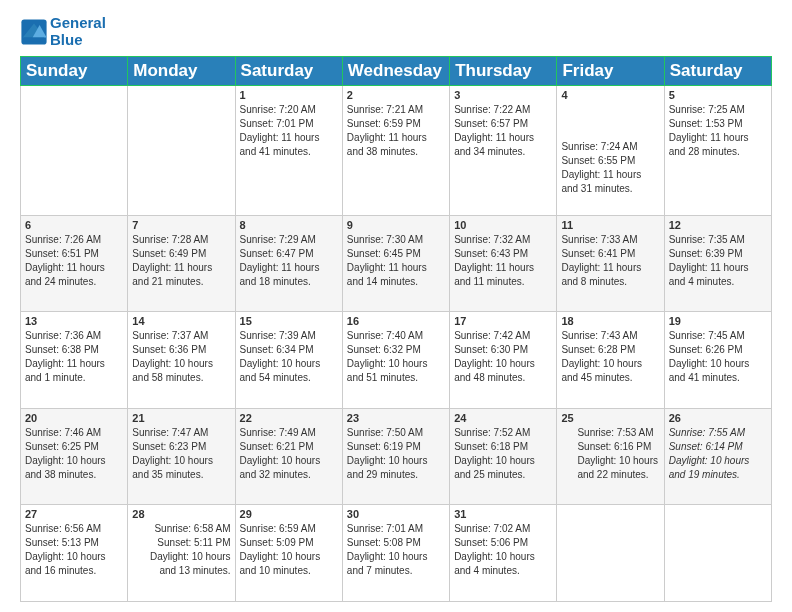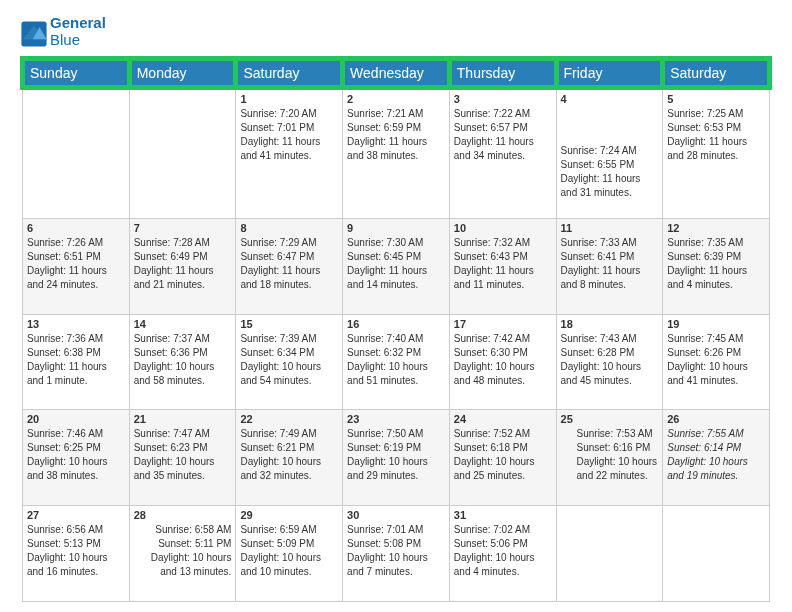--- a/index.html
+++ b/index.html
@@ -18,21 +18,21 @@
       flex-direction: column;
     }
     .header {
       display: flex;
       align-items: flex-start;
       justify-content: space-between;
       margin-bottom: 8px;
     }
     .logo {
       display: flex;
-      align-items: flex-end;
+      align-items: center;
     }
     .logo-icon {
       width: 28px;
       height: 28px;
       margin-right: 2px;
     }
     .title-section {
       text-align: right;
     }
     .month-title {
@@ -46,25 +46,25 @@
       color: #555;
     }
     .calendar {
       width: 100%;
       border-collapse: collapse;
       flex: 1;
     }
     .calendar th {
       background: #2980b9;
       color: #fff;
-      font-size: 14px;
-      font-weight: normal;
+      font-size: 17px;
+      font-weight: bold;
       padding: 4px 5px;
       text-align: left;
-      border: 5px solid #22c55e;
+      border: 1px solid #22c55e;
     }
     .calendar td {
       border: 1px solid #ccc;
       vertical-align: top;
       padding: 3px 4px;
       width: 14.28%;
       font-size: 9px;
       color: #333;
       background: #fff;
       height: 85px;
@@ -94,21 +94,21 @@
   <div class="header">
     <div class="logo">
       <svg class="logo-icon" viewBox="0 0 40 40">
         <rect x="2" y="2" width="36" height="36" rx="4" fill="#1a6eb0"></rect>
         <polygon points="20,8 36,28 4,28" fill="#2980b9"></polygon>
         <polygon points="28,10 38,28 18,28" fill="#5dade2"></polygon>
         <rect x="5" y="28" width="30" height="6" rx="1" fill="#1a6eb0"></rect>
       </svg>
       <div>
         <div style="font-size:15px;font-weight:bold;color:#1a6eb0;line-height:1.1;">General</div>
-        <div style="font-size:15px;font-weight:normal;color:#1a6eb0;line-height:1.1;">Blue</div>
+        <div style="font-size:15px;font-weight:bold;color:#1a6eb0;line-height:1.1;">Blue</div>
       </div>
     </div>
     <div class="title-section">
       <div class="month-title"></div>
       <div class="location"></div>
     </div>
   </div>
 
   <table class="calendar">
     <thead>
@@ -146,21 +146,21 @@
           </td>
           <td>
             <span class="day-number">4</span>
             <div class="day-info" style="white-space: pre-line; margin-top: 39px;">Sunrise: 7:24 AM
 Sunset: 6:55 PM
 Daylight: 11 hours and 31 minutes.</div>
           </td>
           <td>
             <span class="day-number">5</span>
             <div class="day-info" style="white-space: pre-line;">Sunrise: 7:25 AM
-Sunset: 6:53 PM
+Sunset: 1:53 PM
 Daylight: 11 hours and 28 minutes.</div>
           </td>
         </tr>
         <tr>
           <td>
             <span class="day-number">6</span>
             <div class="day-info" style="white-space: pre-line;">Sunrise: 7:26 AM
 Sunset: 6:51 PM
 Daylight: 11 hours and 24 minutes.</div>
           </td>

